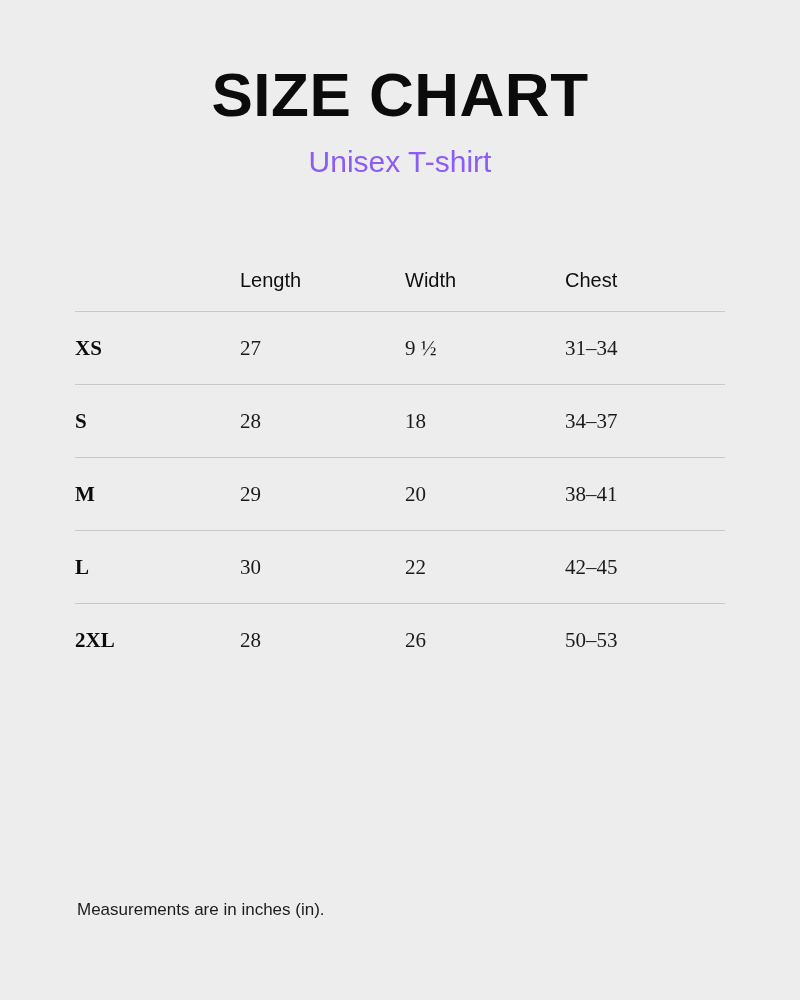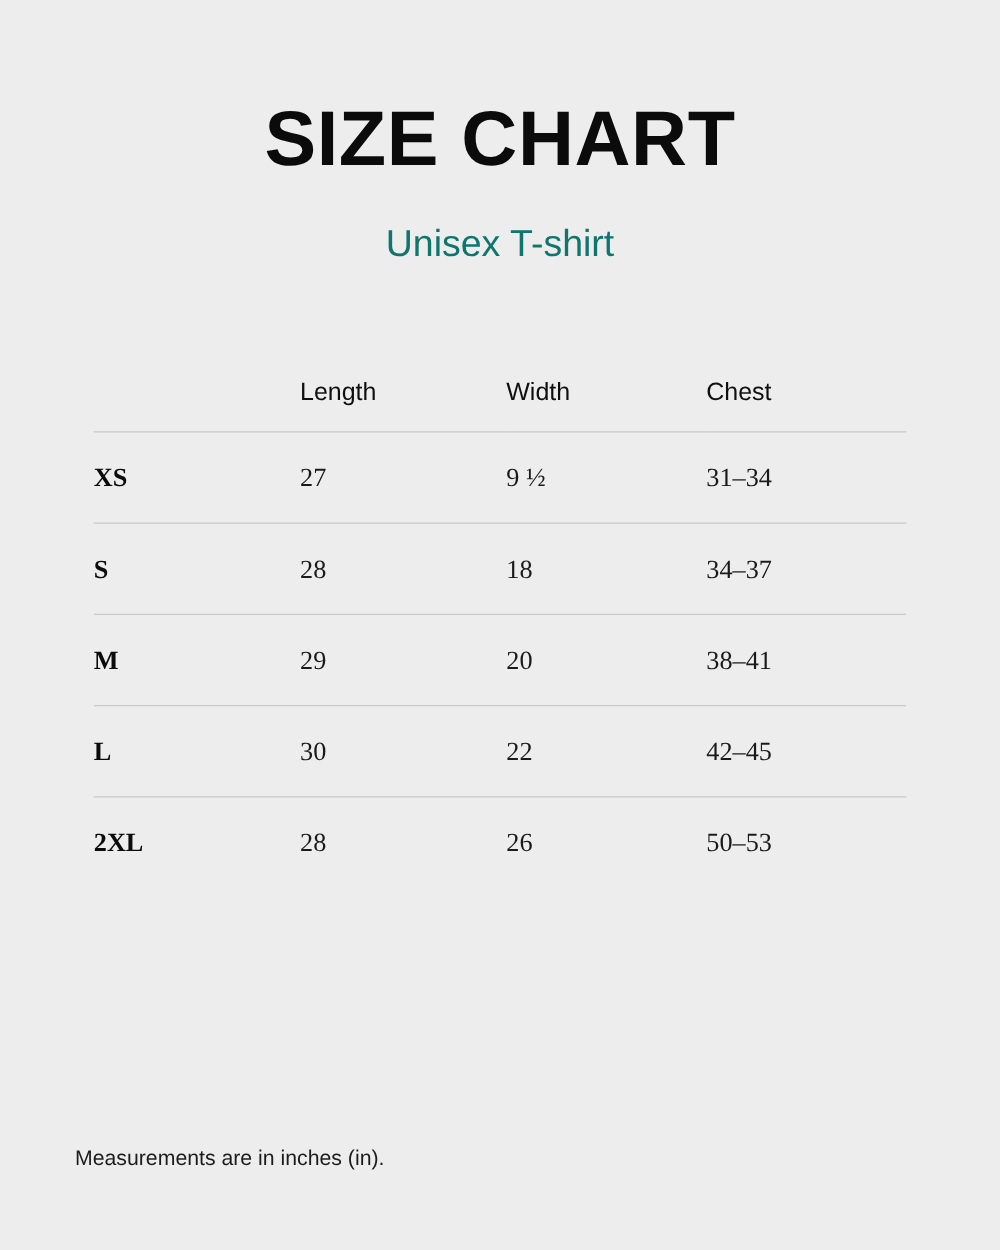--- a/index.html
+++ b/index.html
@@ -21,33 +21,33 @@
     box-sizing: border-box;
     padding: 0 75px;
     position: relative;
   }
 
   .title {
     text-align: center;
     font-size: 62px;
     font-weight: bold;
     letter-spacing: 0.5px;
-    margin: 17px;
+    margin: 0;
     padding-top: 62px;
     line-height: 1.05;
     color: #0b0b0b;
   }
 
   .subtitle {
     text-align: center;
     font-size: 30px;
     font-weight: normal;
     margin: 0;
     padding-top: 18px;
-    color: #0f766e;
+    color: #8b5cf6;
   }
 
   .chart {
     margin-top: 70px;
     width: 100%;
     border-collapse: collapse;
     table-layout: fixed;
   }
 
   .chart th, .chart td {
@@ -88,21 +88,21 @@
     color: #0b0b0b;
   }
 
   .col-size { width: 165px; }
   .col-length { width: 165px; }
   .col-width { width: 160px; }
   .col-chest { width: 160px; }
 
   .note {
     position: absolute;
-    left: 60px;
+    left: 77px;
     top: 900px;
     font-size: 17px;
     color: #1c1c1c;
   }
 </style>
 </head>
 <body>
 
 <div class="page">
 

